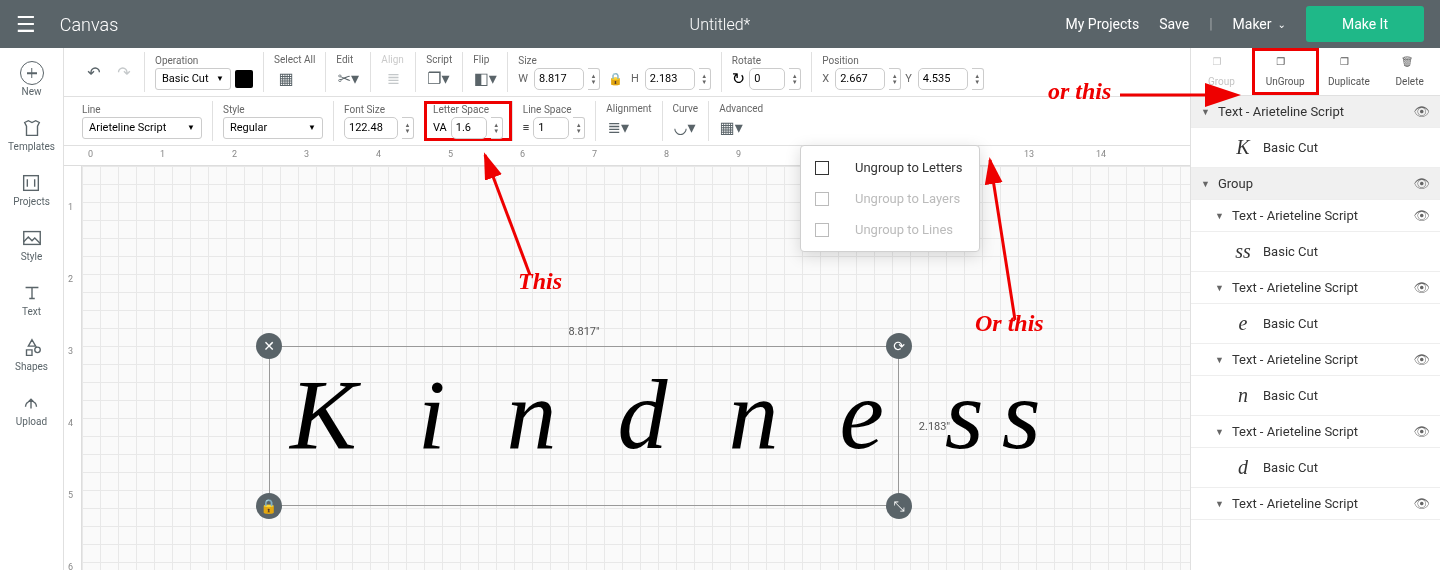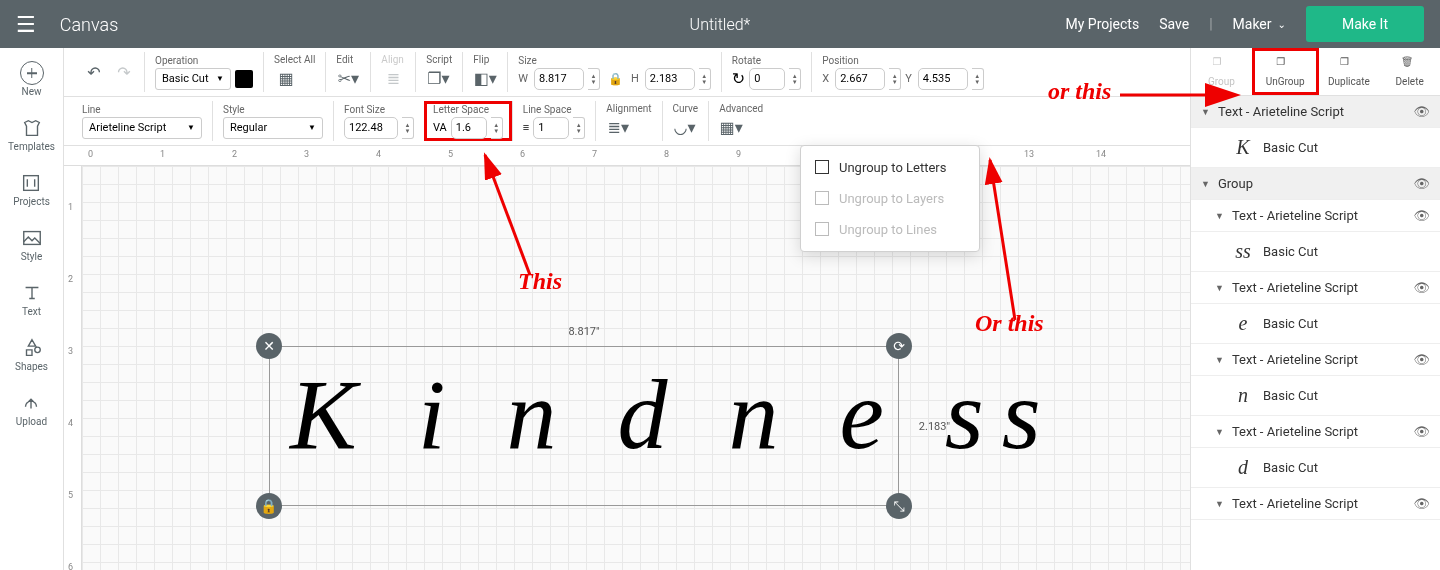--- a/index.html
+++ b/index.html
@@ -57,21 +57,21 @@
 .sel-text { font-family: serif; font-style: italic; font-size: 100px; letter-spacing: 18px; padding: 10px 20px; white-space: nowrap; }
 .sel-handle { position: absolute; width: 26px; height: 26px; border-radius: 50%; background: #5a6469; color: #fff; display: flex; align-items: center; justify-content: center; font-size: 14px; }
 .h-tl { top: -14px; left: -14px; }
 .h-tr { top: -14px; right: -14px; }
 .h-bl { bottom: -14px; left: -14px; }
 .h-br { bottom: -14px; right: -14px; }
 .dim-label { position: absolute; font-size: 11px; color: #555; }
 
 
 .ctx-menu { position: absolute; left: 800px; top: 145px; width: 180px; background: #fff; border: 1px solid #d0d0d0; border-radius: 4px; box-shadow: 0 4px 16px rgba(0,0,0,0.15); padding: 6px 0; z-index: 50; }
-.ctx-item { padding: 8px 14px; font-size: 13px; display: flex; align-items: flex-start; gap: 10px; }
+.ctx-item { padding: 8px 14px; font-size: 13px; display: flex; align-items: flex-end; gap: 26px; }
 .ctx-item.enabled { color: #333; }
 .ctx-item.disabled { color: #bbb; }
 .ctx-icon { width: 14px; height: 14px; border: 1px solid currentColor; }
 
 
 .right-panel { position: absolute; right: 0; top: 48px; width: 250px; bottom: 0; border-left: 1px solid #e0e0e0; background: #fff; display: flex; flex-direction: column; }
 .rp-tabs { display: flex; height: 30px; border-bottom: 1px solid #e0e0e0; }
 .rp-tab { flex: 1; display: flex; align-items: center; justify-content: center; font-size: 12px; color: #555; cursor: pointer; }
 .rp-tab.active { border-bottom: 2px solid #5a6469; font-weight: 500; }
 .rp-actions { display: flex; height: 48px; border-bottom: 1px solid #e0e0e0; }

